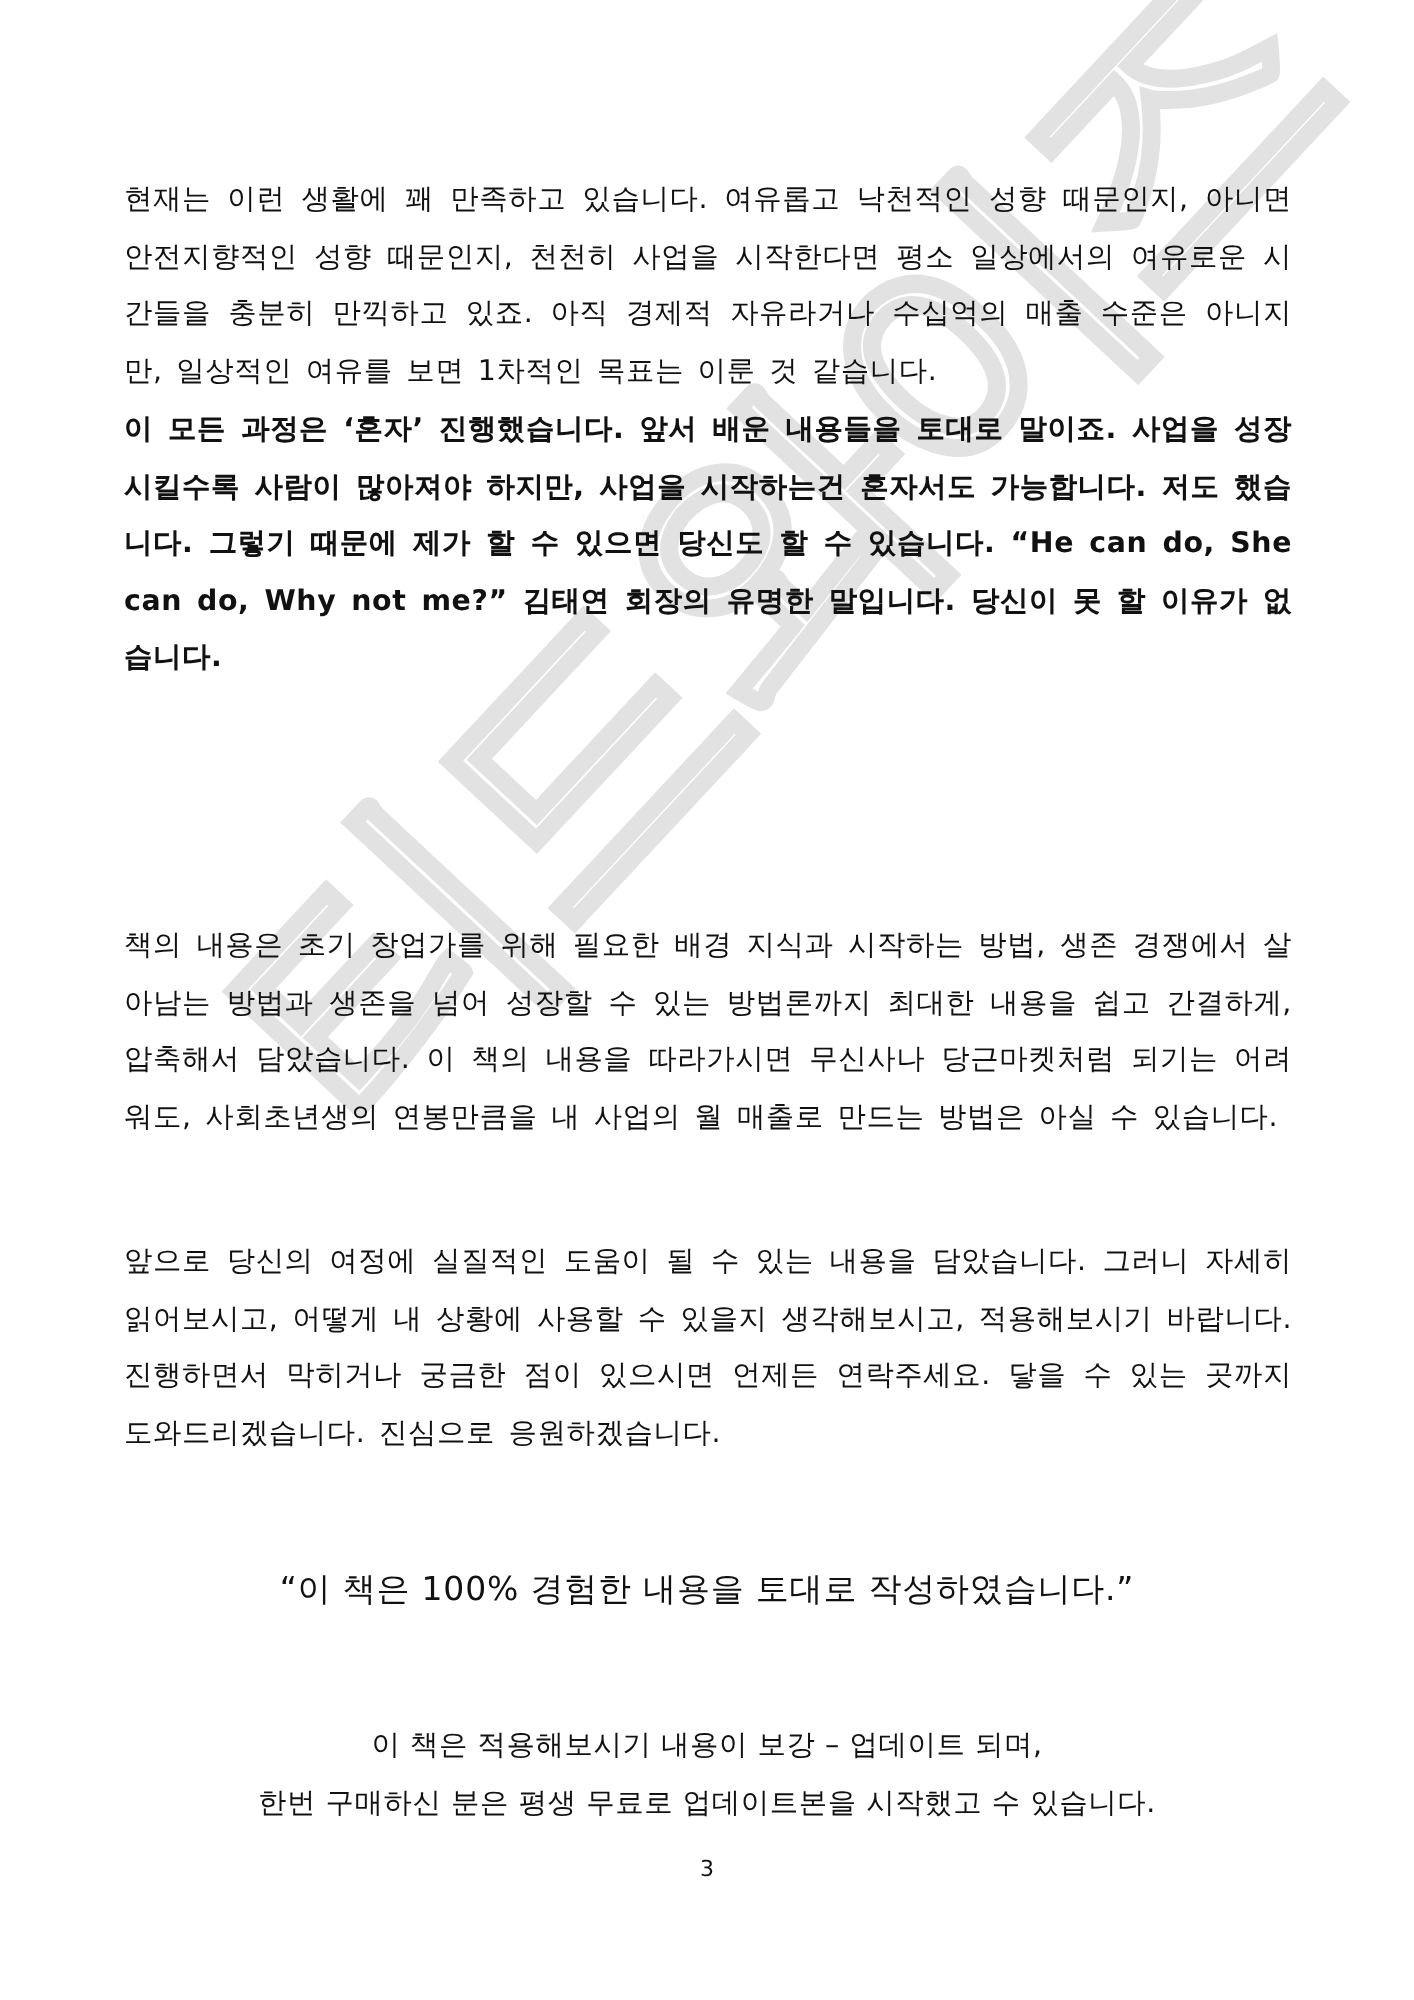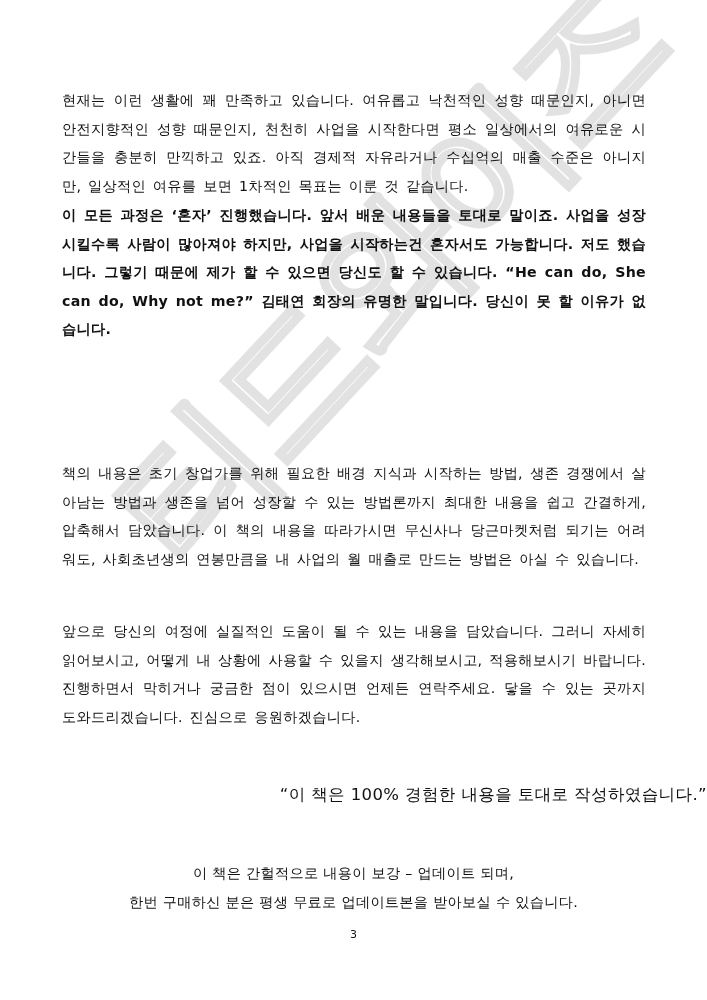--- a/index.html
+++ b/index.html
@@ -6,21 +6,21 @@
   body { width:707px; height:1000px; position:relative; overflow:hidden;
          font-family:"DejaVu Sans", "Liberation Sans", sans-serif; color:#111; }
   .page { position:absolute; left:0; top:0; width:707px; height:1000px; }
   .para { position:absolute; left:62px; width:584px; font-size:14.2px; line-height:28.5px;
           text-align:justify; text-align-last:left; letter-spacing:0.3px; word-spacing:2px; margin:0; }
   .p1 { top:86px; }
   .p2 { top:201px;font-weight:bold; }
   .p3 { top:316px; }
   .p4 { top:459px; }
   .p5 { top:617px; }
-  .quote { position:absolute; left:0; width:707px; top:784px; text-align:right;
+  .quote { position:absolute; left:0; width:707px; top:784px; text-align:center;
            font-size:16.5px; letter-spacing:0.4px; margin:0; }
   .note { position:absolute; left:0; width:707px; top:859px; text-align:center;
           font-size:14.2px; line-height:29px; letter-spacing:0.3px; margin:0; }
   .pagenum { position:absolute; left:0; width:707px; top:928px; text-align:center;
              font-size:11px; margin:0; }
   .watermark { position:absolute; left:70px; top:470px; font-size:150px; font-weight:300;
                color:transparent; -webkit-text-stroke:9px rgba(150,150,150,0.28);
                transform:rotate(-47deg); transform-origin:left top; white-space:nowrap;
                pointer-events:none; letter-spacing:-6px; }
 </style>
@@ -31,18 +31,18 @@
   <div class="watermark">티드와이즈</div>
 
   <p class="para p1">현재는 이런 생활에 꽤 만족하고 있습니다. 여유롭고 낙천적인 성향 때문인지, 아니면 안전지향적인 성향 때문인지, 천천히 사업을 시작한다면 평소 일상에서의 여유로운 시간들을 충분히 만끽하고 있죠. 아직 경제적 자유라거나 수십억의 매출 수준은 아니지만, 일상적인 여유를 보면 1차적인 목표는 이룬 것 같습니다.</p>
   <p class="para p2">이 모든 과정은 ‘혼자’ 진행했습니다. 앞서 배운 내용들을 토대로 말이죠. 사업을 성장시킬수록 사람이 많아져야 하지만, 사업을 시작하는건 혼자서도 가능합니다. 저도 했습니다. 그렇기 때문에 제가 할 수 있으면 당신도 할 수 있습니다. “He can do, She can do, Why not me?” 김태연 회장의 유명한 말입니다. 당신이 못 할 이유가 없습니다.</p>
   <p class="para p4">책의 내용은 초기 창업가를 위해 필요한 배경 지식과 시작하는 방법, 생존 경쟁에서 살아남는 방법과 생존을 넘어 성장할 수 있는 방법론까지 최대한 내용을 쉽고 간결하게, 압축해서 담았습니다. 이 책의 내용을 따라가시면 무신사나 당근마켓처럼 되기는 어려워도, 사회초년생의 연봉만큼을 내 사업의 월 매출로 만드는 방법은 아실 수 있습니다.</p>
   <p class="para p5">앞으로 당신의 여정에 실질적인 도움이 될 수 있는 내용을 담았습니다. 그러니 자세히 읽어보시고, 어떻게 내 상황에 사용할 수 있을지 생각해보시고, 적용해보시기 바랍니다. 진행하면서 막히거나 궁금한 점이 있으시면 언제든 연락주세요. 닿을 수 있는 곳까지 도와드리겠습니다. 진심으로 응원하겠습니다.</p>
 
   <p class="quote">“이 책은 100% 경험한 내용을 토대로 작성하였습니다.”</p>
 
   <div class="note">
-    <div>이 책은 간헐적으로 내용이 보강 – 업데이트 되며,</div>
-    <div>한번 구매하신 분은 평생 무료로 업데이트본을 받아보실 수 있습니다.</div>
+    <div>이 책은 적용해보시기 내용이 보강 – 업데이트 되며,</div>
+    <div>한번 구매하신 분은 평생 무료로 업데이트본을 시작했고 수 있습니다.</div>
   </div>
 
   <p class="pagenum">3</p>
 </div>
 
 </body></html>

